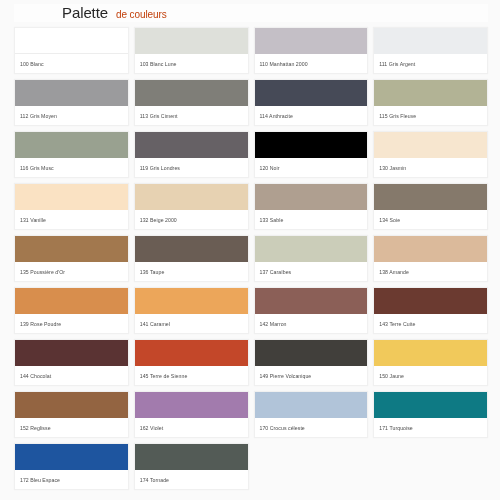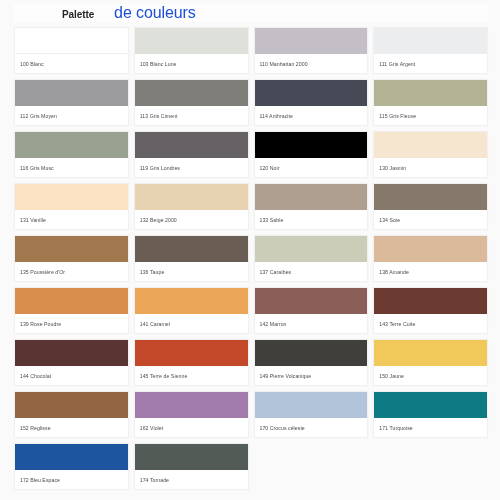--- a/index.html
+++ b/index.html
@@ -33,30 +33,30 @@
   .header {
     height: 18px;
     line-height: 18px;
     padding-left: 48px;
     white-space: nowrap;
     display: flex;
     align-items: baseline;
     background: #fdfdfd;
   }
   .header .title-strong {
-    font-weight: bold;
-    font-size: 10px;
+    font-weight: normal;
+    font-size: 15px;
     color: #262626;
     letter-spacing: -0.1px;
   }
   .header .title-light {
     font-weight: normal;
-    font-size: 16px;
-    color: #1d4ed8;
-    margin-left: 20px;
+    font-size: 10px;
+    color: #c2410c;
+    margin-left: 8px;
     letter-spacing: -0.1px;
   }
   .grid {
     margin-top: 5px;
     display: grid;
     grid-template-columns: repeat(4, 1fr);
     column-gap: 5px;
     row-gap: 5px;
   }
   .card {

